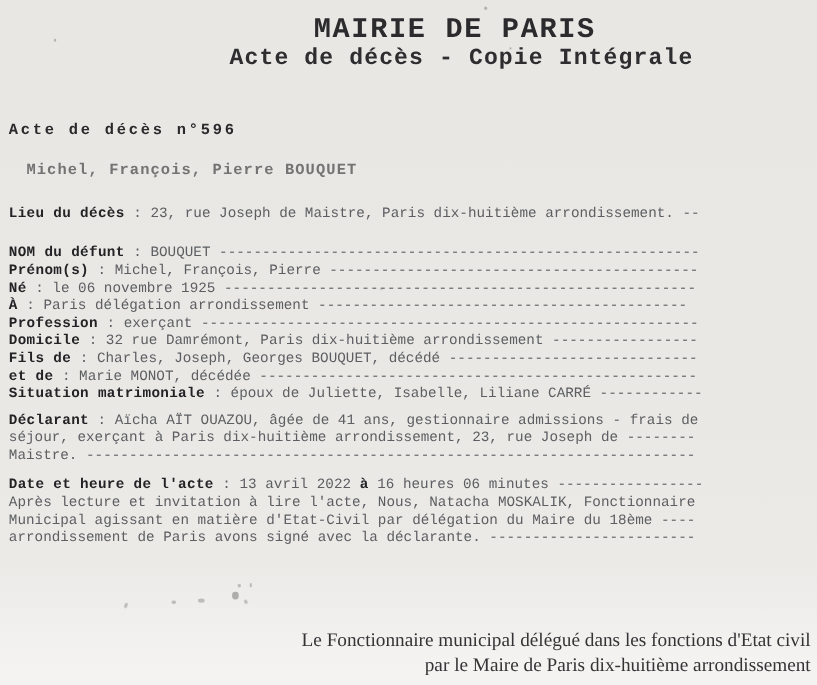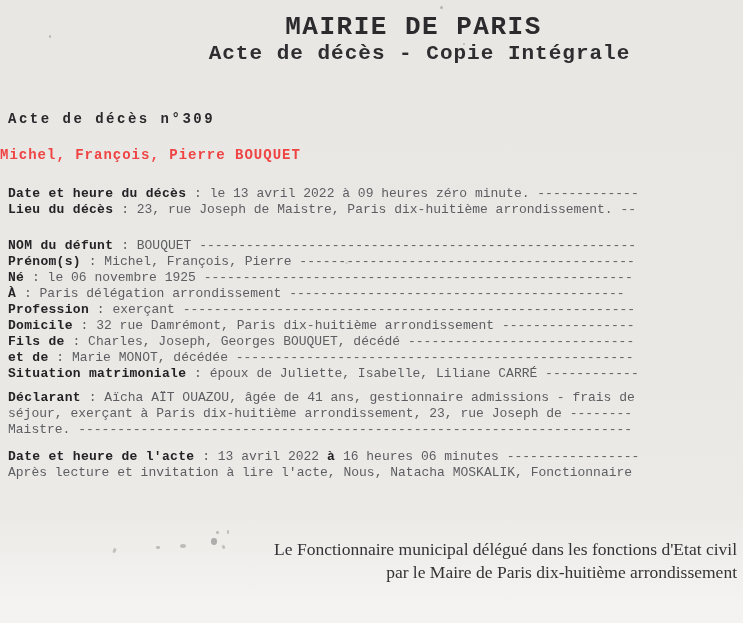--- a/index.html
+++ b/index.html
@@ -16,55 +16,54 @@
   }
   .subtitle{
     position:absolute;top:42px;left:0;width:100%;text-align:center;
     font-size:21px;font-weight:bold;letter-spacing:1px;color:#2e2e31;padding-left:48px;
   }
   .act-number{
     position:absolute;top:111px;left:8px;
     font-size:14px;font-weight:bold;letter-spacing:2.5px;color:#2a2a2d;
   }
   .deceased-name{
-    position:absolute;top:147px;left:0;
-    font-size:14px;font-weight:bold;letter-spacing:1px;color:#ef4444;
+    position:absolute;top:147px;left:24px;
+    font-size:14px;font-weight:bold;letter-spacing:1px;color:#737373;
   }
   .doc-body{
     position:absolute;top:186px;left:8px;width:660px;
     font-size:13px;line-height:16px;color:#5d5e62;
   }
   .paragraph{margin:0 0 20px 0;}
   .paragraph:nth-child(2){margin-bottom:8px;}
   .paragraph:nth-child(3){margin-bottom:11px;}
   .paragraph:last-child{margin-bottom:0;}
   .line{white-space:pre;}
   .seg.bold{font-weight:bold;color:#232326;letter-spacing:0.3px;}
   .footer{
-    position:absolute;top:538px;right:6px;text-align:right;
+    position:absolute;top:570px;right:6px;text-align:right;
     font-family:"Liberation Serif","DejaVu Serif",serif;
     font-size:17.5px;line-height:23px;color:#343437;
   }
   .speck{position:absolute;background:#8a8a88;border-radius:50%;opacity:.55;}
   .smudge-dot{position:absolute;background:#6f6f6d;border-radius:45%;opacity:.38;filter:blur(.4px);}
 </style>
 </head>
 <body>
 
 <div class="page">
 
   <div class="title">MAIRIE DE PARIS</div>
   <div class="subtitle">Acte de décès - Copie Intégrale</div>
 
-  <div class="act-number">Acte de décès n°309</div>
+  <div class="act-number">Acte de décès n°596</div>
   <div class="deceased-name">Michel, François, Pierre BOUQUET</div>
 
   <main class="doc-body">
       <div class="paragraph">
-        <div class="line"><span class="seg bold">Date et heure du décès</span><span class="seg"> : le 13 avril 2022 à 09 heures zéro minute. -------------</span></div>
         <div class="line"><span class="seg bold">Lieu du décès</span><span class="seg"> : 23, rue Joseph de Maistre, Paris dix-huitième arrondissement. --</span></div>
       </div>
       <div class="paragraph">
         <div class="line"><span class="seg bold">NOM du défunt</span><span class="seg"> : BOUQUET --------------------------------------------------------</span></div>
         <div class="line"><span class="seg bold">Prénom(s)</span><span class="seg"> : Michel, François, Pierre -------------------------------------------</span></div>
         <div class="line"><span class="seg bold">Né</span><span class="seg"> : le 06 novembre 1925 -------------------------------------------------------</span></div>
         <div class="line"><span class="seg bold">À</span><span class="seg"> : Paris délégation arrondissement -------------------------------------------</span></div>
         <div class="line"><span class="seg bold">Profession</span><span class="seg"> : exerçant ----------------------------------------------------------</span></div>
         <div class="line"><span class="seg bold">Domicile</span><span class="seg"> : 32 rue Damrémont, Paris dix-huitième arrondissement -----------------</span></div>
         <div class="line"><span class="seg bold">Fils de</span><span class="seg"> : Charles, Joseph, Georges BOUQUET, décédé -----------------------------</span></div>
@@ -72,20 +71,22 @@
         <div class="line"><span class="seg bold">Situation matrimoniale</span><span class="seg"> : époux de Juliette, Isabelle, Liliane CARRÉ ------------</span></div>
       </div>
       <div class="paragraph">
         <div class="line"><span class="seg bold">Déclarant</span><span class="seg"> : Aïcha AÏT OUAZOU, âgée de 41 ans, gestionnaire admissions - frais de</span></div>
         <div class="line"><span class="seg">séjour, exerçant à Paris dix-huitième arrondissement, 23, rue Joseph de --------</span></div>
         <div class="line"><span class="seg">Maistre. -----------------------------------------------------------------------</span></div>
       </div>
       <div class="paragraph">
         <div class="line"><span class="seg bold">Date et heure de l'acte</span><span class="seg"> : 13 avril 2022 </span><span class="seg bold">à</span><span class="seg"> 16 heures 06 minutes -----------------</span></div>
         <div class="line"><span class="seg">Après lecture et invitation à lire l'acte, Nous, Natacha MOSKALIK, Fonctionnaire</span></div>
+        <div class="line"><span class="seg">Municipal agissant en matière d'Etat-Civil par délégation du Maire du 18ème ----</span></div>
+        <div class="line"><span class="seg">arrondissement de Paris avons signé avec la déclarante. ------------------------</span></div>
       </div>
     </main>
 
   <div class="speck" style="left:440px;top:6px;width:3px;height:3px;"></div>
   <div class="speck" style="left:49px;top:35px;width:2px;height:3px;"></div>
   <div class="speck" style="left:463px;top:43px;width:2px;height:2px;"></div>
   <div class="speck" style="left:345px;top:262px;width:3px;height:2px;opacity:.25;"></div>
 
   <div>
     <div class="smudge-dot" style="left:113px;top:548px;width:3px;height:5px;transform:rotate(20deg);"></div>

